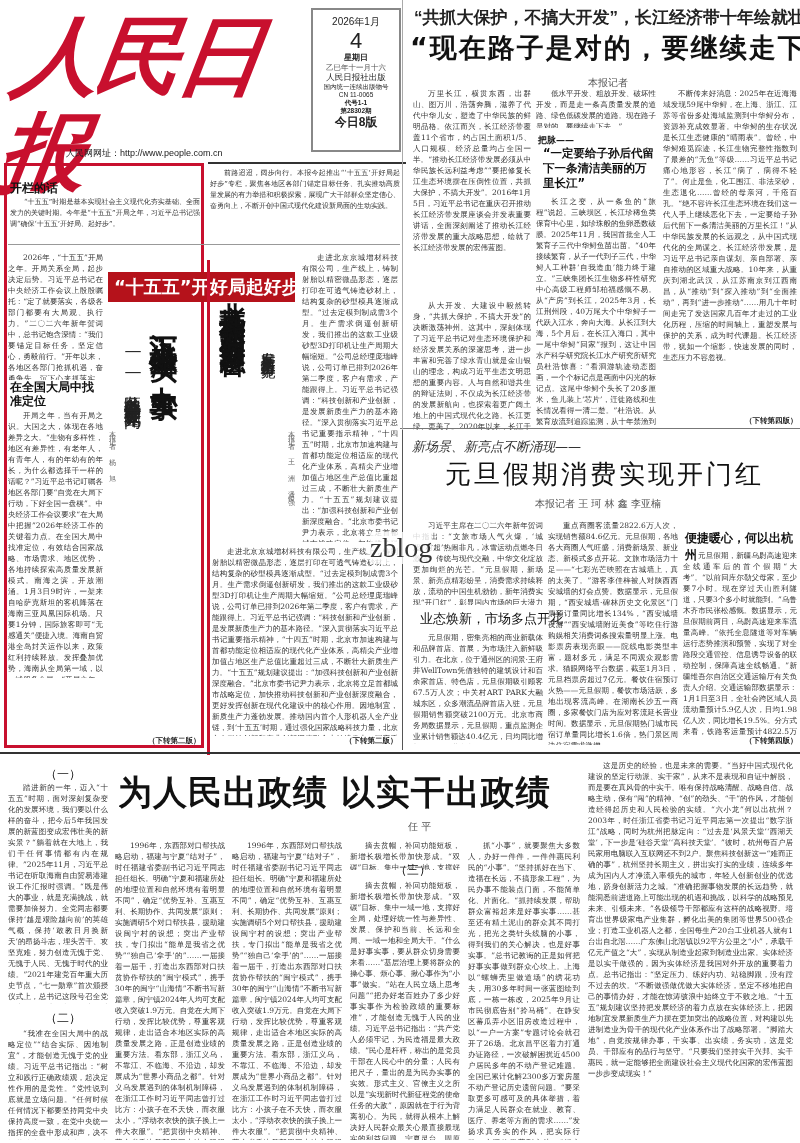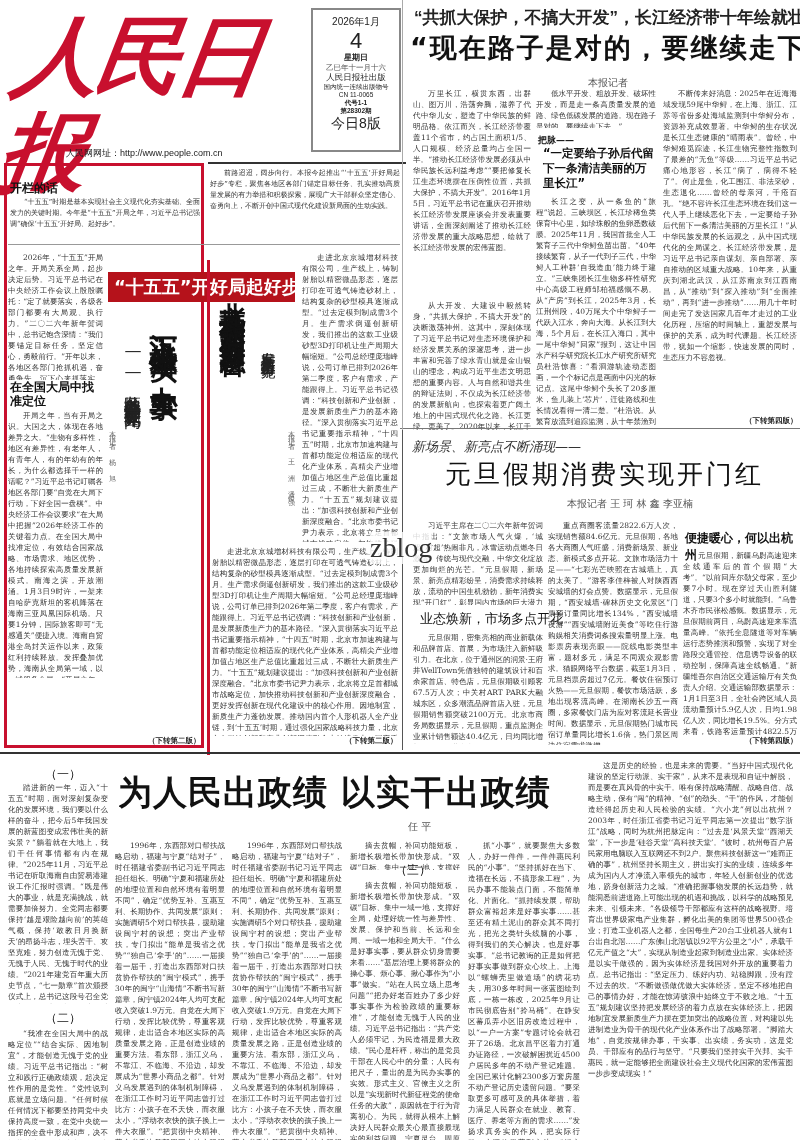--- a/index.html
+++ b/index.html
@@ -47,21 +47,21 @@
 <div class="abs datebox">
   <div class="ym">2026年1月</div>
   <div class="day">4</div>
   <div class="wk">星期日</div>
   <div class="lunar">乙巳年十一月十六</div>
   <div class="pub">人民日报社出版</div>
   <div class="sm">国内统一连续出版物号</div>
   <div class="sm">CN 11-0065</div>
   <div class="sm" style="font-weight:bold">代号1-1</div>
   <div class="sm" style="font-weight:bold">第28302期</div>
-  <div class="sm" style="font-weight:normal;font-size:14px">今日8版</div>
+  <div class="sm" style="font-weight:bold;font-size:12px">今日8版</div>
 </div>
 
 <div class="abs top-kicker">“共抓大保护，不搞大开发”，长江经济带十年绘就壮美画卷</div>
 <div class="abs top-headline">“现在路子是对的，要继续走下去”</div>
 <div class="abs byline-small" style="left:588px;top:76px;">本报记者</div>
 
 <div class="abs col-text" style="left:413px;top:88px;width:118px;height:278px;">
   <p>万里长江，横贯东西，出群山、图万川，浩荡奔腾，滋养了代代中华儿女，塑造了中华民族的鲜明品格。依江而兴，长江经济带覆盖11个省市，约占国土面积1/5、人口规模、经济总量均占全国一半。“推动长江经济带发展必须从中华民族长远利益考虑”“要把修复长江生态环境摆在压倒性位置，共抓大保护，不搞大开发”。2016年1月5日，习近平总书记在重庆召开推动长江经济带发展座谈会并发表重要讲话，全面深刻阐述了推动长江经济带发展的重大战略思想，绘就了长江经济带发展的宏伟蓝图。</p>
 </div>
 <div class="abs col-text" style="left:413px;top:300px;width:118px;height:130px;">
@@ -116,21 +116,21 @@
 <div class="abs col-text" style="left:302px;top:252px;width:96px;height:290px;">
   <p>走进北京京城增材科技有限公司，生产线上，铸制射胎以精密微晶形态，逐层打印在可透气铸造砂材上，结构复杂的砂型模具逐渐成型。“过去定模到制成需3个月。生产需求倒逼创新研发，我们推出的这款工业级砂型3D打印机让生产周期大幅缩短。”公司总经理庞瑞峰说，公司订单已排到2026年第二季度，客户有需求，产能跟得上。习近平总书记强调：“科技创新和产业创新，是发展新质生产力的基本路径。”深入贯彻落实习近平总书记重要指示精神，“十四五”时期，北京市加速构建与首都功能定位相适应的现代化产业体系，高精尖产业增加值占地区生产总值比重超过三成，不断壮大新质生产力。“十五五”规划建议提出：“加强科技创新和产业创新深度融合。”北京市委书记尹力表示，北京将立足首都城市战略定位，加快推动科技创新和产业创新深度融合，更好发挥创新在现代化建设中的核心作用。因地制宜，新质生产力蓬勃发展。推动国内首个人形机器人全产业链，到‘十五五’时期，通过强化国家战略科技力量，北京市在科技创新和产业创新深度融合上持续发力。国家重大科技基础设施加快建设，北京怀柔综合性国家科学中心。中关村，创新资源密集，企业研发、中试、生产加速推进……“这个中试平台的发展离不开政策的扶持。”北京昆杨技术有限公司董事长吴旭说，中试平台企业多年，公司旗下的智能硬件与智能终端概念验证平台能够提供从研发、设计、测试、小试、中试到规模化量产的全链服务。“近年来，中试平台支持政策不断出台，社会知晓度越来越高，很多用户主动跟我们对接。”吴旭说。</p>
 </div>
 <div class="abs col-text" style="left:212px;top:546px;width:186px;height:190px;">
   <p>走进北京京城增材科技有限公司，生产线上，铸制射胎以精密微晶形态，逐层打印在可透气铸造砂材上，结构复杂的砂型模具逐渐成型。“过去定模到制成需3个月。生产需求倒逼创新研发，我们推出的这款工业级砂型3D打印机让生产周期大幅缩短。”公司总经理庞瑞峰说，公司订单已排到2026年第二季度，客户有需求，产能跟得上。习近平总书记强调：“科技创新和产业创新，是发展新质生产力的基本路径。”深入贯彻落实习近平总书记重要指示精神，“十四五”时期，北京市加速构建与首都功能定位相适应的现代化产业体系，高精尖产业增加值占地区生产总值比重超过三成，不断壮大新质生产力。“十五五”规划建议提出：“加强科技创新和产业创新深度融合。”北京市委书记尹力表示，北京将立足首都城市战略定位，加快推动科技创新和产业创新深度融合，更好发挥创新在现代化建设中的核心作用。因地制宜，新质生产力蓬勃发展。推动国内首个人形机器人全产业链，到‘十五五’时期，通过强化国家战略科技力量，北京市在科技创新和产业创新深度融合上持续发力。国家重大科技基础设施加快建设，北京怀柔综合性国家科学中心。中关村，创新资源密集，企业研发、中试、生产加速推进……“这个中试平台的发展离不开政策的扶持。”北京昆杨技术有限公司董事长吴旭说，中试平台企业多年，公司旗下的智能硬件与智能终端概念验证平台能够提供从研发、设计、测试、小试、中试到规模化量产的全链服务。“近年来，中试平台支持政策不断出台，社会知晓度越来越高，很多用户主动跟我们对接。”吴旭说。</p>
 </div>
 <div class="abs cont" style="left:345px;top:736px;">（下转第二版）</div>
 
 <div class="abs" style="left:412px;top:438px;font-size:13px;font-style:italic;color:#333;">新场景、新亮点不断涌现——</div>
 <div class="abs center-head" style="left:445px;top:457px;font-size:26px;letter-spacing:3px;font-weight:normal;">元旦假期消费实现开门红</div>
-<div class="abs byline-small" style="left:535px;top:497px;margin-left:32px;">本报记者  王  珂  林  鑫  李亚楠</div>
+<div class="abs byline-small" style="left:535px;top:497px;">本报记者  王  珂  林  鑫  李亚楠</div>
 <div class="abs col-text" style="left:413px;top:520px;width:130px;height:85px;">
   <p>习近平主席在二〇二六年新年贺词中指出：“文旅市场人气火爆，‘城超’‘村超’热闹非凡，冰雪运动点燃冬日激情。传统与现代交融，中华文化绽放更加绚烂的光芒。”元旦假期，新场景、新亮点精彩纷呈，消费需求持续释放，流动的中国生机勃勃，新年消费实现“开门红”，彰显国内市场的巨大潜力与旺盛活力。</p>
 </div>
 <div class="abs sub-head" style="left:420px;top:610px;font-size:13px;font-weight:normal;">业态焕新，市场多点开花</div>
 <div class="abs col-text" style="left:413px;top:632px;width:130px;height:112px;">
   <p>元旦假期，密集亮相的商业新载体和品牌首店、首展，为市场注入新鲜吸引力。在北京，位于通州区的润景·王府井WellTown凭借独特的建筑设计和百余家首店、特色店，元旦假期吸引顾客67.5万人次；中关村ART PARK大融城东区，众多潮流品牌首店入驻，元旦假期销售额突破2100万元。北京市商务局数据显示，元旦假期，重点监测企业累计销售额达40.4亿元，日均同比增长16.3%；北京市60个</p>
 </div>
 <div class="abs col-text" style="left:548px;top:520px;width:130px;height:225px;">
   <p>重点商圈客流量2822.6万人次，实现销售额84.6亿元。元旦假期，各地各大商圈人气旺盛，消费新场景、新业态、新模式多点开花。文旅市场活力十足——“七彩光芒映照在古城墙上，真的太美了。”游客李佳梓被人对陕西西安城墙的灯会点赞。数据显示，元旦假期，“西安城墙·碑林历史文化景区”门票预订量同比增长134%，“西安城墙夜游”“西安城墙附近美食”等吃住行游购娱相关消费词条搜索量明显上涨。电影票房表现亮眼——院线电影类型丰富，题材多元，满足不同观众观影需求。猫眼网络平台数据，截至1月3日，元旦档票房超过7亿元。餐饮住宿预订火热——元旦假期，餐饮市场活跃，多地出现客流高峰。在湖南长沙五一商圈，多家餐饮门店为应对客流延长营业时间。数据显示，元旦假期热门城市民宿订单量同比增长1.6倍，热门景区周边住宿需求激增。</p>
 </div>

